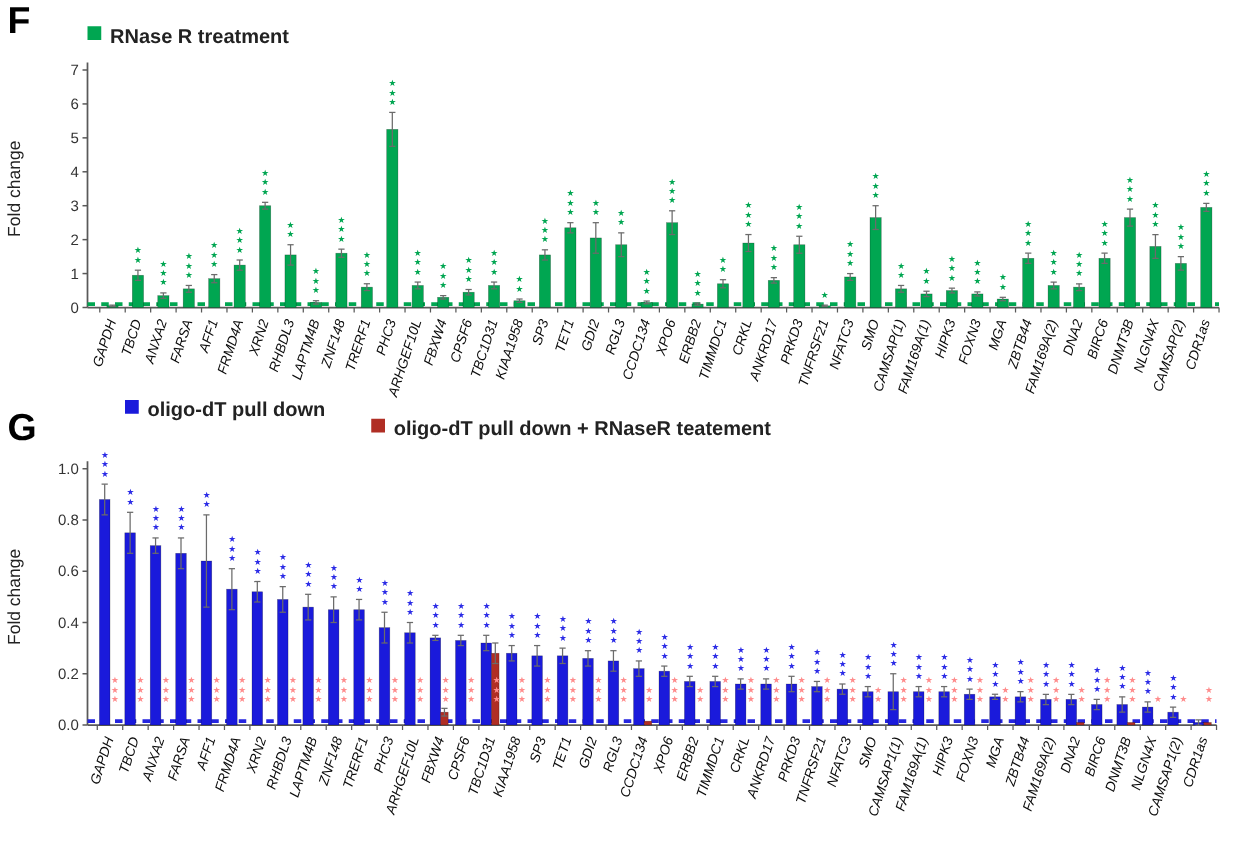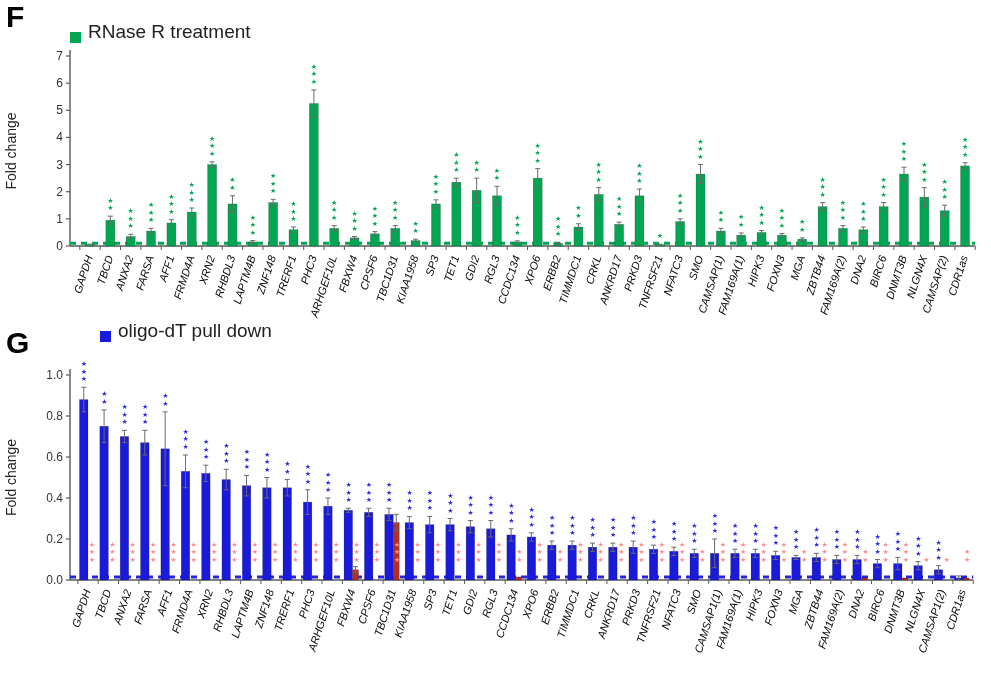--- a/index.html
+++ b/index.html
@@ -1,19 +1,19 @@
 <!DOCTYPE html>
 <html><head>
 <meta charset="utf-8">
 <style>
   html,body{margin:0;padding:0;background:#ffffff;}
   #fig{position:relative;width:991px;height:684px;background:#ffffff;overflow:hidden;
        font-family:"Liberation Sans","DejaVu Sans",sans-serif;}
   .panel-letter{position:absolute;font-size:30px;font-weight:bold;color:#000;line-height:1;}
-  .legend{position:absolute;display:flex;align-items:flex-end;gap:7px;font-size:19px;color:#222;}
+  .legend{position:absolute;display:flex;align-items:flex-start;gap:7px;font-size:16px;color:#222;font-weight:bold;}
   .swatch{width:11px;height:11px;display:inline-block;flex:0 0 auto;}
   svg{position:absolute;left:0;overflow:visible;}
   svg text.tick{font-family:"Liberation Sans","DejaVu Sans",sans-serif;font-size:12px;fill:#333;}
   svg text.ylab{font-family:"Liberation Sans","DejaVu Sans",sans-serif;font-size:14px;fill:#222;}
   svg text.gene{font-family:"Liberation Sans","DejaVu Sans",sans-serif;font-size:11px;font-style:italic;fill:#0a0a0a;}
   svg text.star{font-family:"DejaVu Sans",sans-serif;font-size:7px;}
 </style>
 </head>
 <body>
 
@@ -432,20 +432,24 @@
       <text x="968.0500000000001" y="257" class="gene" text-anchor="end" transform="rotate(-72 968.0500000000001 257)">CDR1as</text>
     </svg>
 
   <div class="panel-letter" style="left:6px;top:328px;">G</div>
 
   <div class="legend" style="left:100px;top:320px;">
     <span class="swatch" style="background: rgb(26, 26, 219);"></span>
     <span>oligo-dT pull down</span>
   </div>
 
+  <div class="legend" style="left:297px;top:335px;">
+    <span class="swatch" style="background: rgb(176, 46, 36);"></span>
+    <span>oligo-dT pull down + RNaseR teatement</span>
+  </div>
 
   <svg id="chart-g" width="991" height="354" style="top:330px;">
       <line x1="70" y1="39" x2="70" y2="250" stroke="#595959" stroke-width="1.4"></line>
       <line x1="66" y1="250" x2="70" y2="250" stroke="#595959" stroke-width="1.2"></line>
       <text x="63" y="254" text-anchor="end" class="tick">0.0</text>
       <line x1="66" y1="209" x2="70" y2="209" stroke="#595959" stroke-width="1.2"></line>
       <text x="63" y="213" text-anchor="end" class="tick">0.2</text>
       <line x1="66" y1="168" x2="70" y2="168" stroke="#595959" stroke-width="1.2"></line>
       <text x="63" y="172" text-anchor="end" class="tick">0.4</text>
       <line x1="66" y1="127" x2="70" y2="127" stroke="#595959" stroke-width="1.2"></line>

